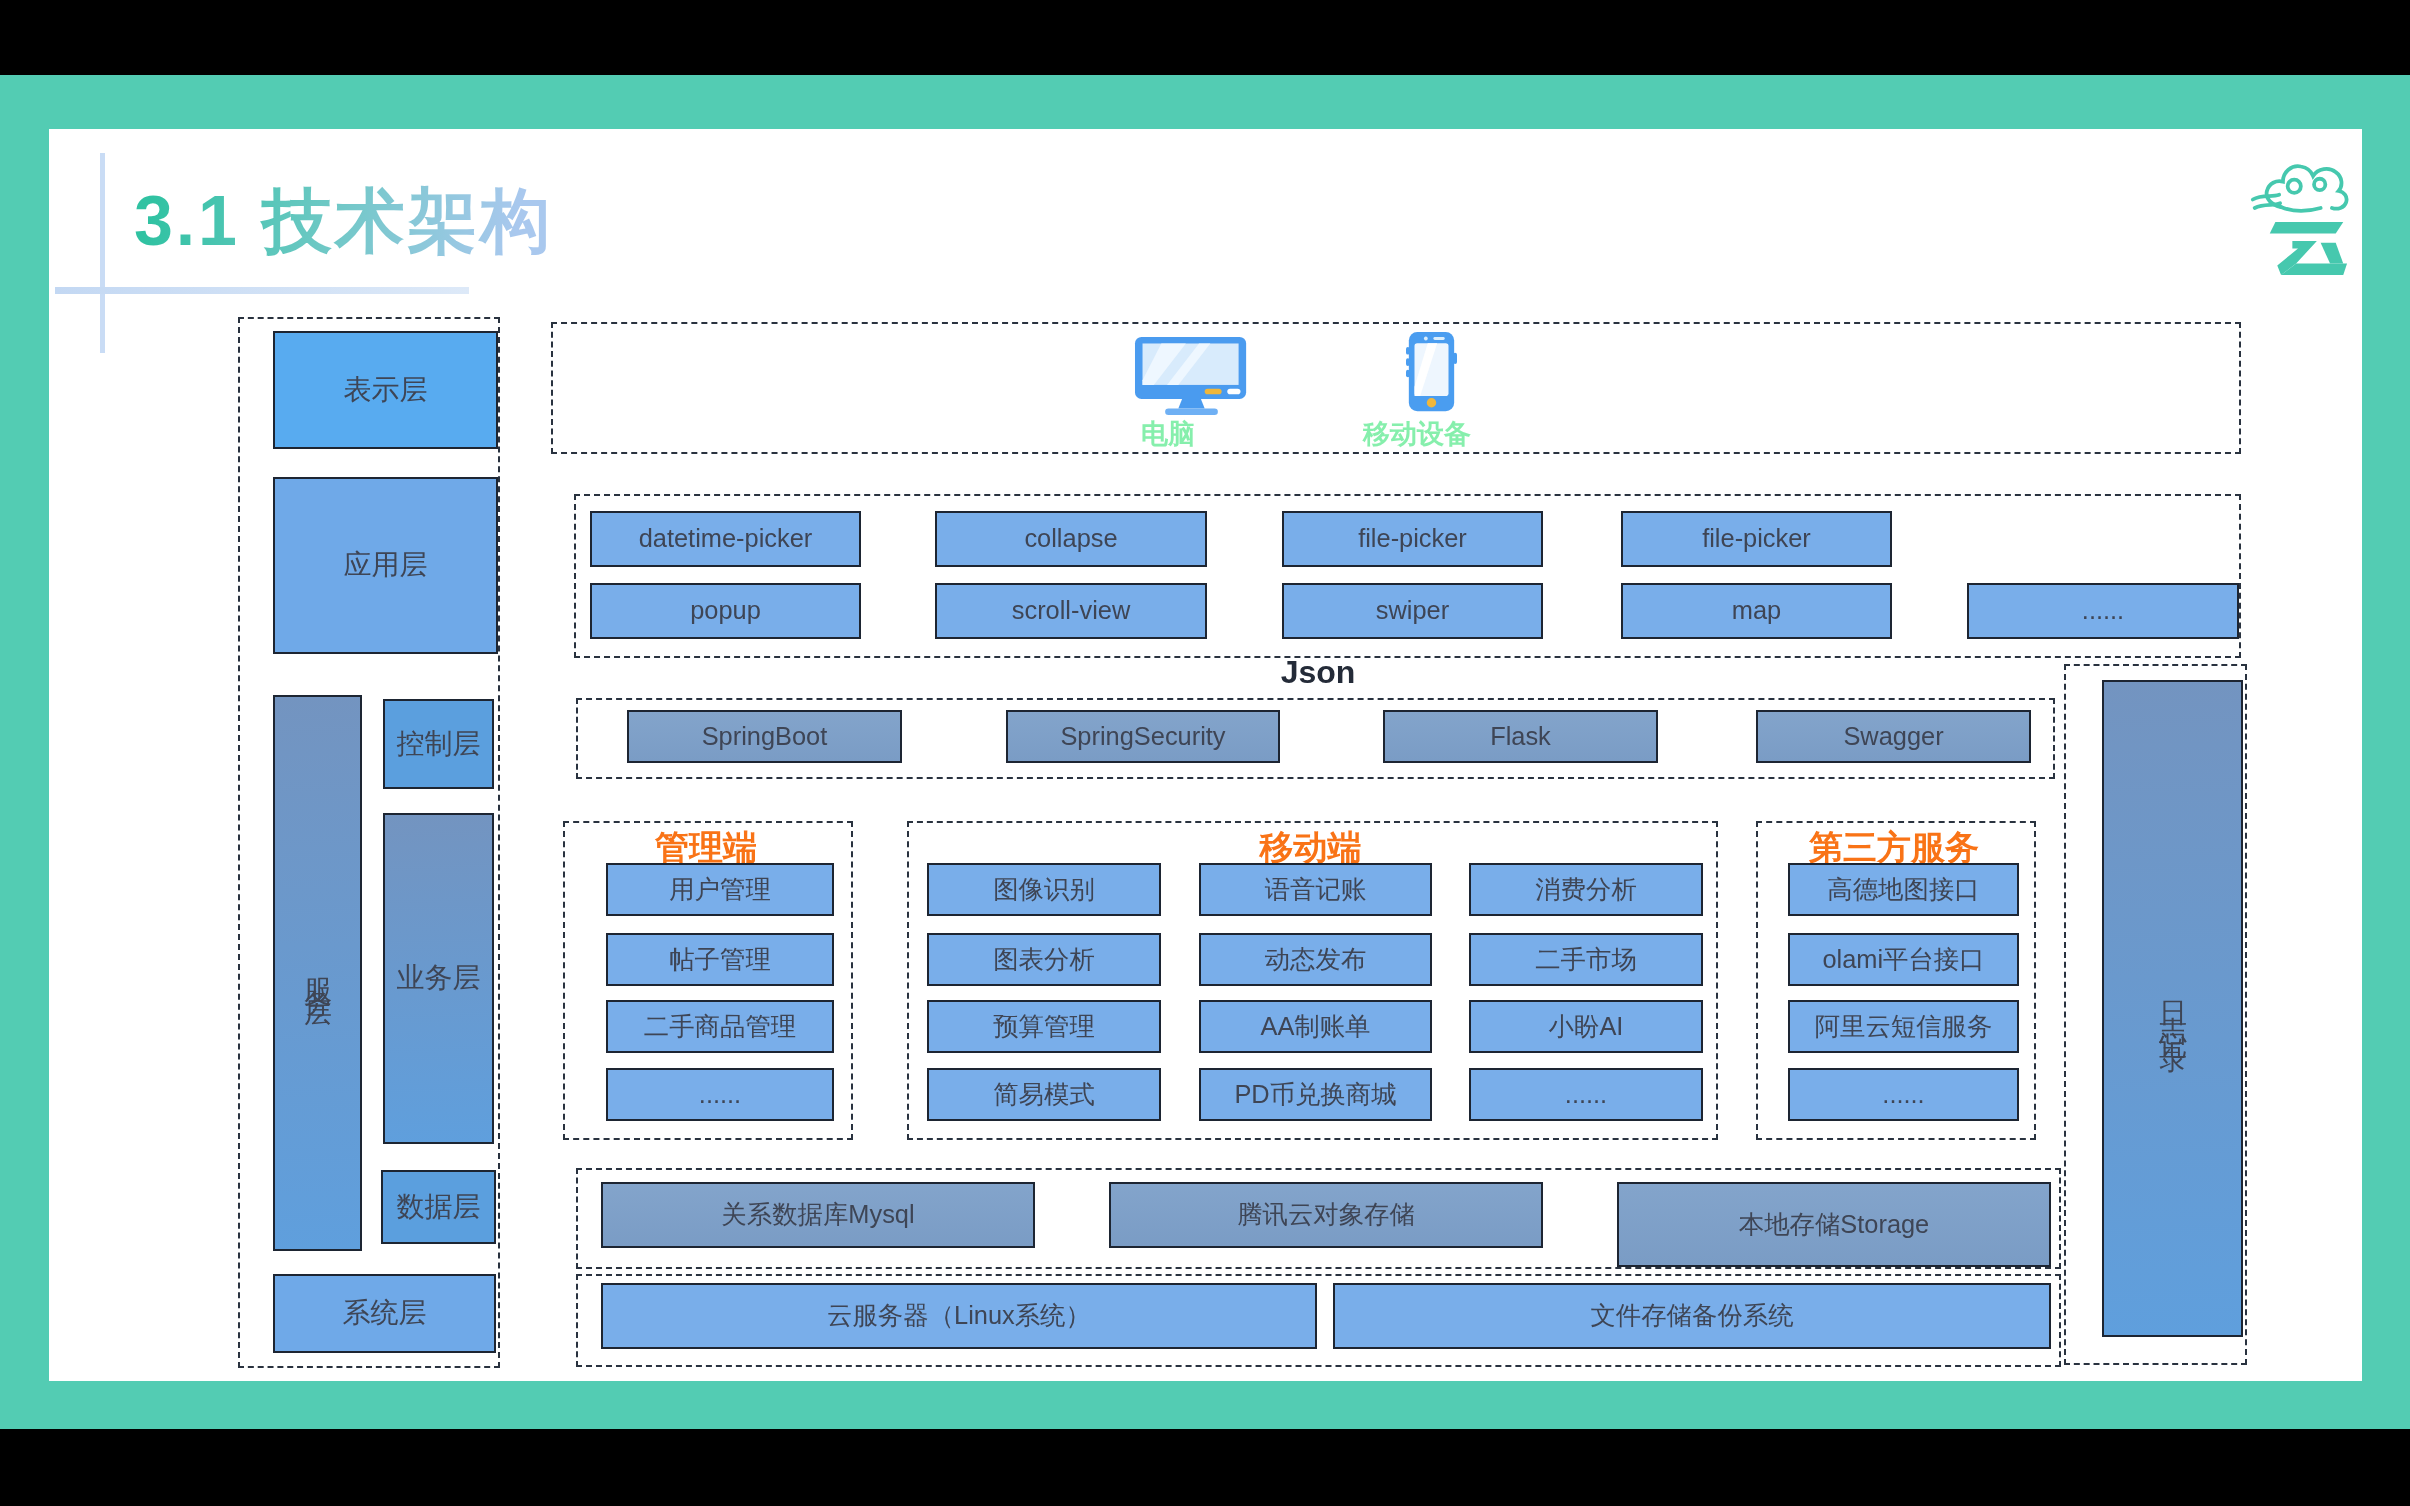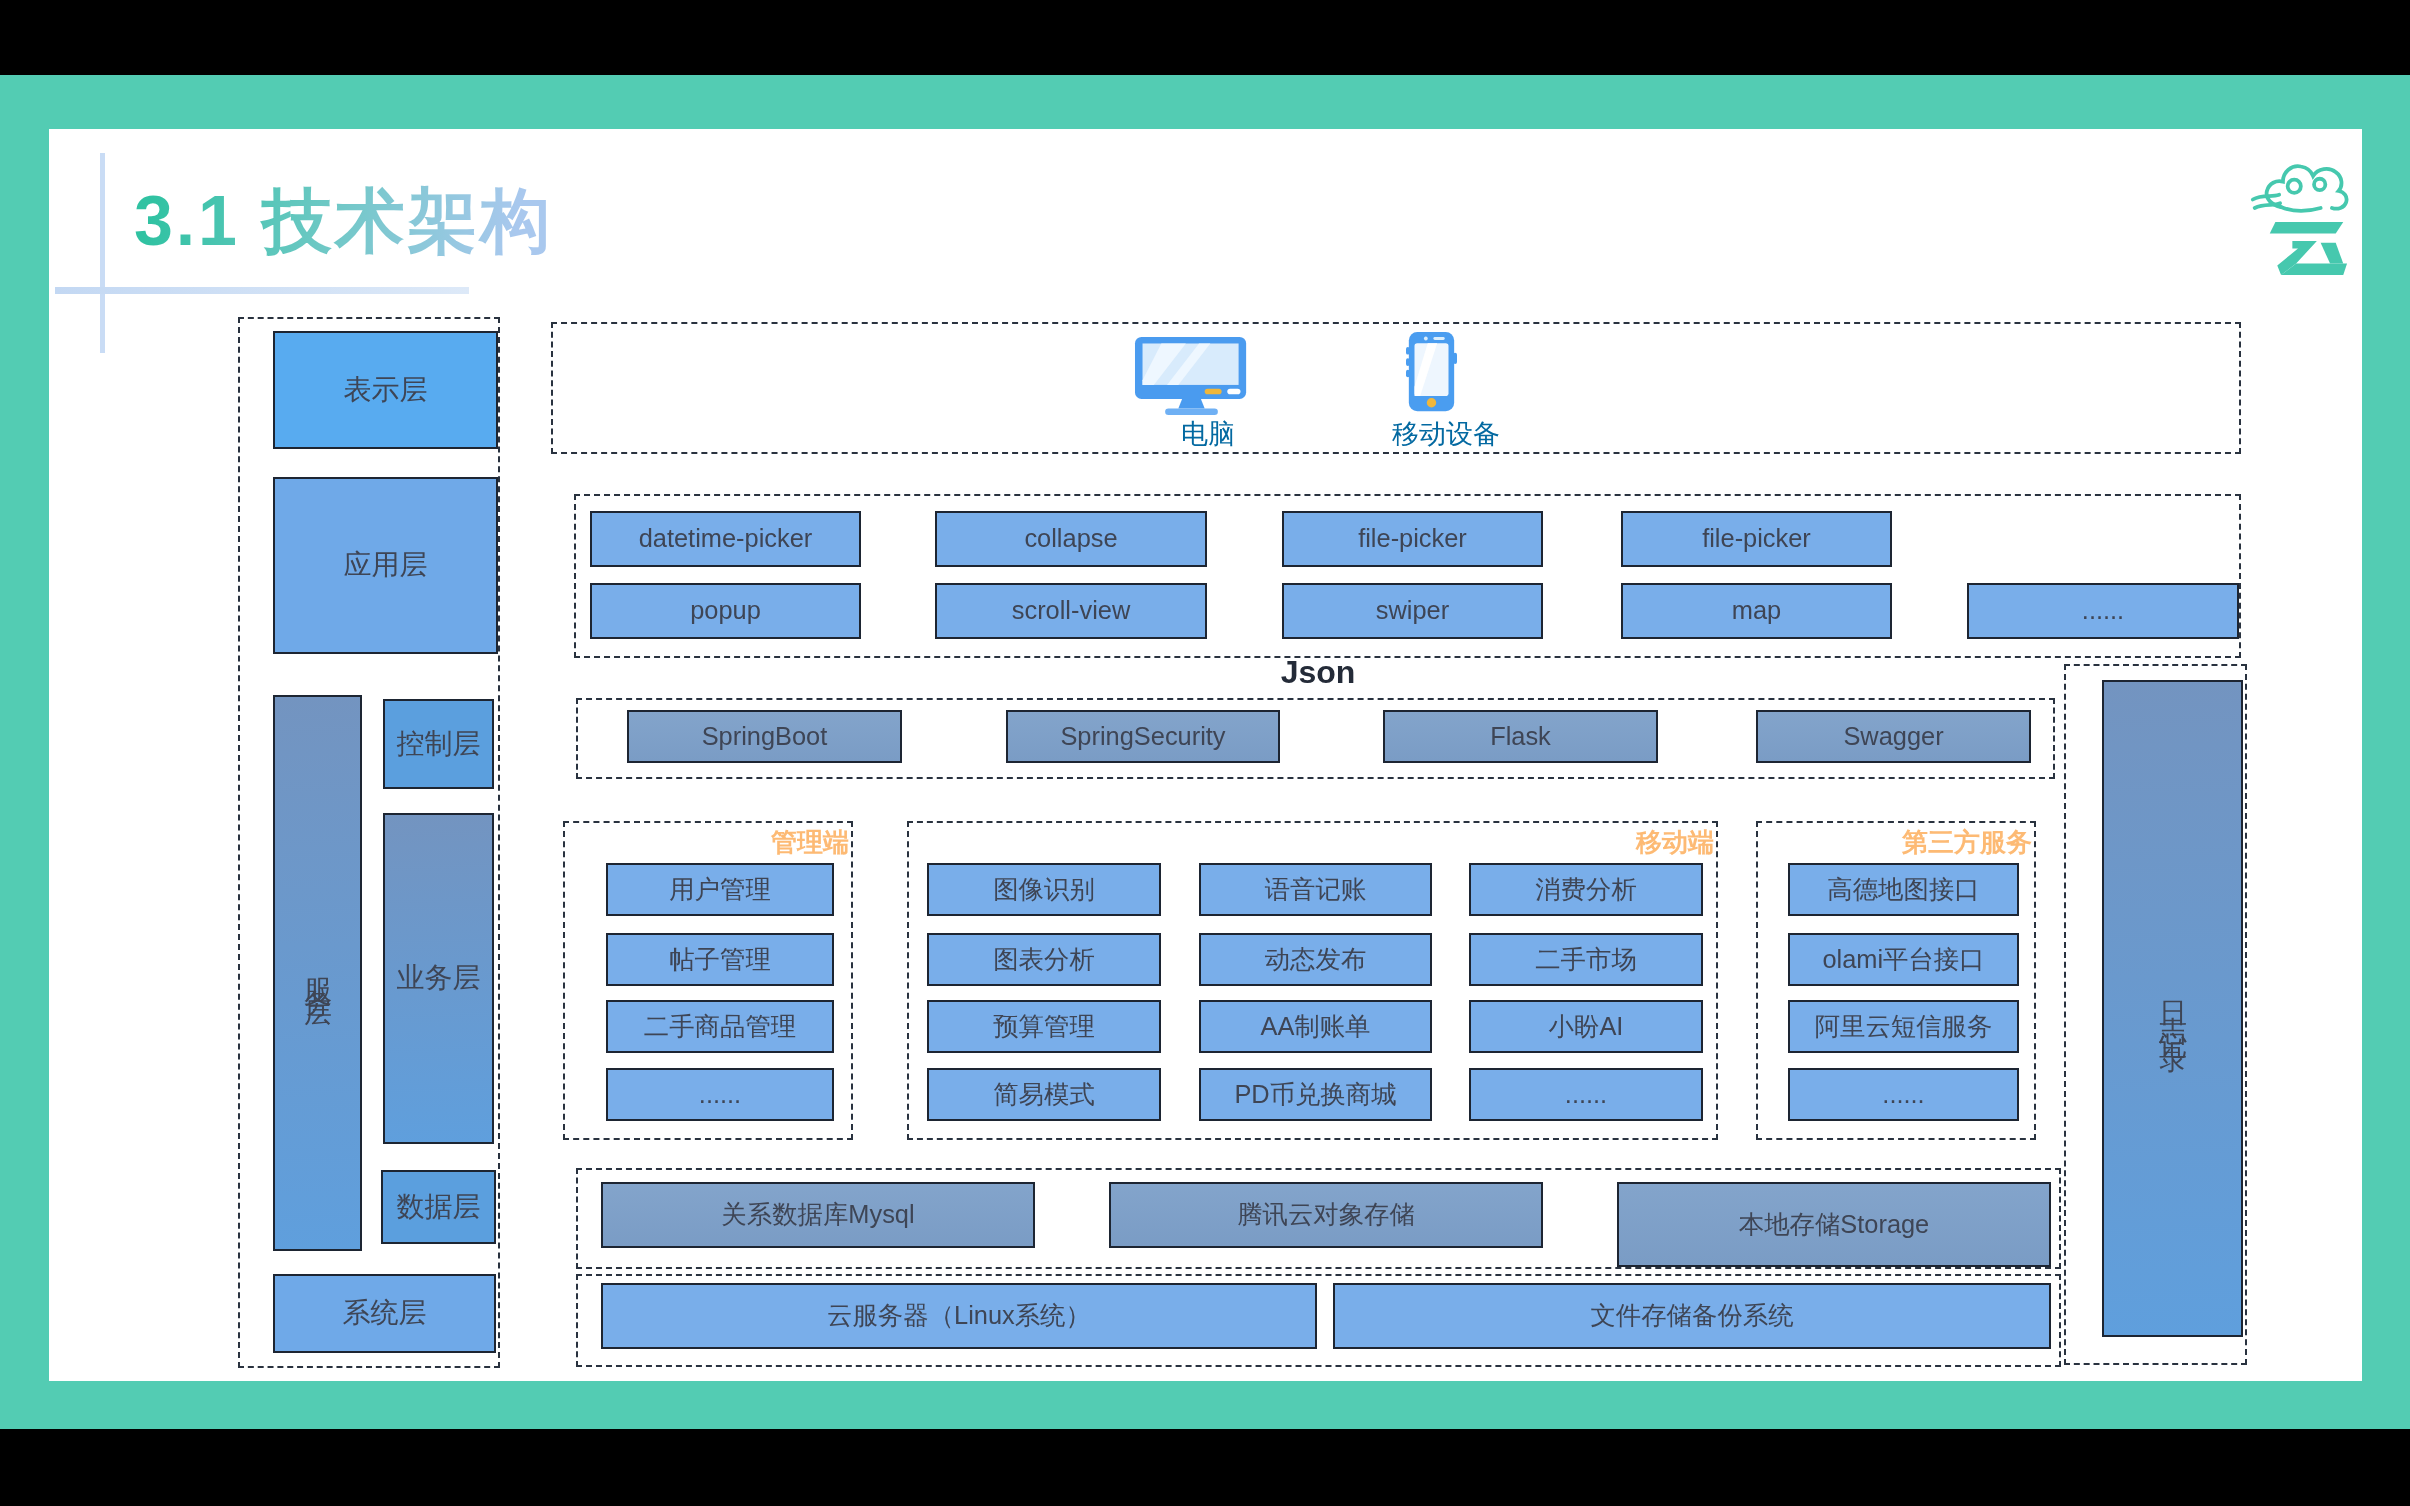--- a/index.html
+++ b/index.html
@@ -35,24 +35,24 @@
   }
   .b-bright{background:#58abf0;}
   .b-mid{background:#6fa9e8;font-family:Liberation Serif, serif;}
   .b-light{background:#79aeea;}
   .b-gray{background:linear-gradient(180deg,#83a4cb,#7a9cc5);}
   .b-steel{background:linear-gradient(178deg,#7394c0 0%,#5f9fdd 100%);}
   .b-blue{background:#5b9fde;}
   .vtext{writing-mode:vertical-rl;text-orientation:upright;letter-spacing:11.3px;}
   .layer-font{font-size:28px;}
   .sec-title{
-    position:absolute;font-size:26px;font-weight:bold;color:#fdba74;text-align:right;
+    position:absolute;font-size:34px;font-weight:bold;color:#f97316;text-align:center;
     white-space:nowrap;
   }
-  .dev-label{position:absolute;font-size:27px;font-weight:normal;color:#0369a1;text-align:right;}
+  .dev-label{position:absolute;font-size:27px;font-weight:bold;color:#86efac;text-align:left;}
   .json-label{position:absolute;left:1224px;top:654px;width:188px;text-align:center;
     font-size:32px;font-weight:bold;color:#242b38;}
 </style>
 </head>
 <body>
 
 <div class="teal-frame"></div>
 <div class="panel"></div>
 
 <div class="stage">

